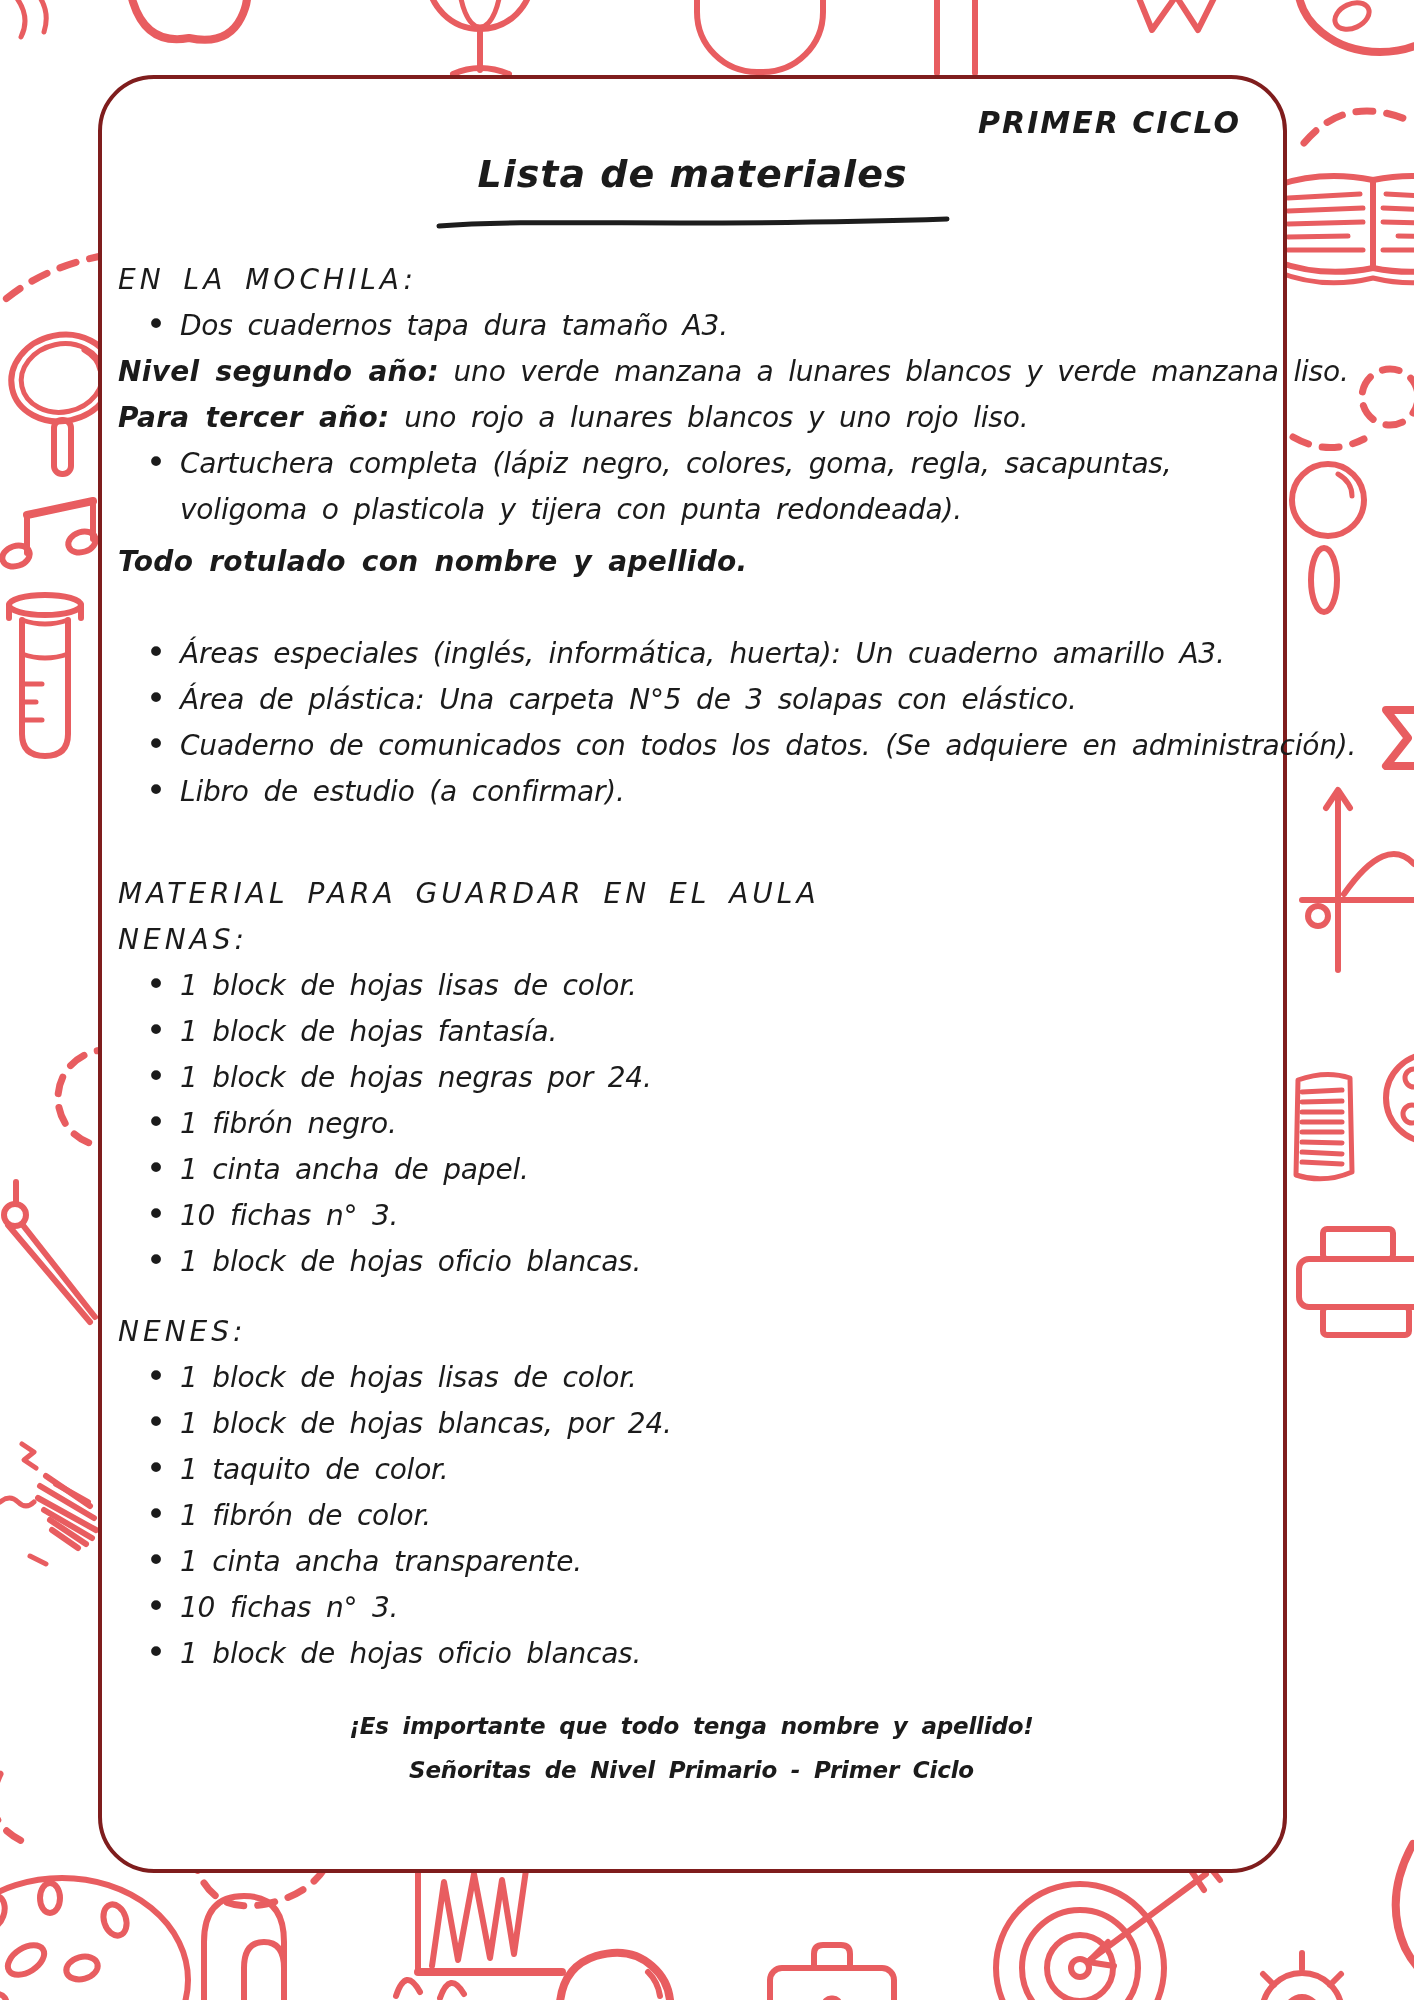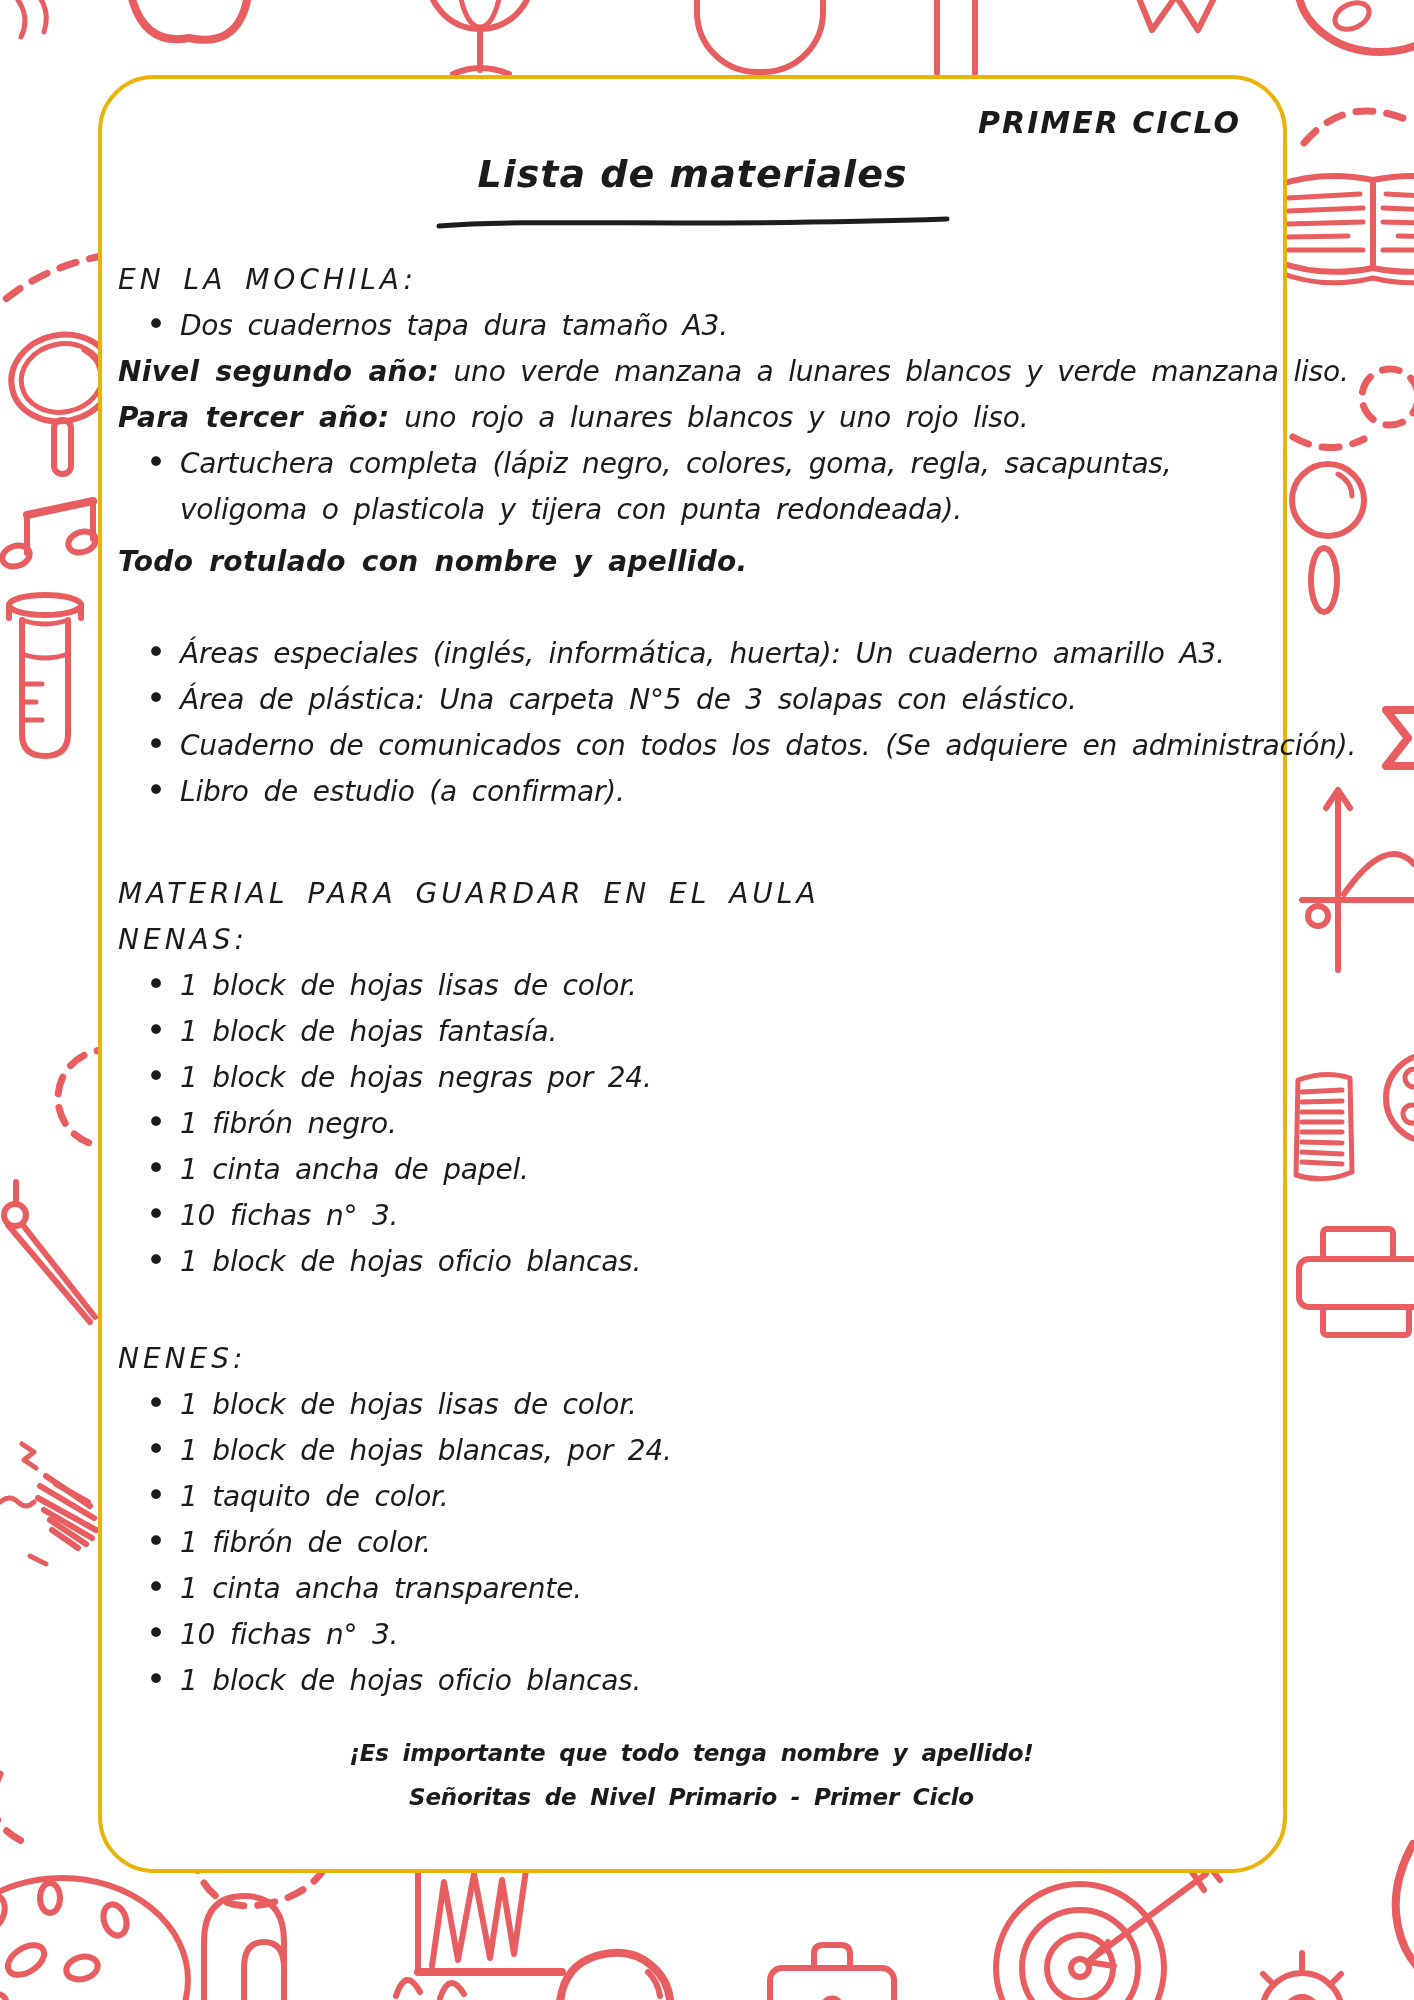--- a/index.html
+++ b/index.html
@@ -20,21 +20,21 @@
   .bg .st8 { stroke:#e85d60; stroke-width:8; fill:none; stroke-linecap:round; stroke-linejoin:round; }
   .bg .dash { stroke:#e85d60; stroke-width:7; fill:none; stroke-linecap:round;
               stroke-dasharray:17 14; }
 
   
   .card {
     position:absolute; left:98px; top:75px;
     width:1189px; height:1798px;
     box-sizing:border-box;
     background:#ffffff;
-    border:4px solid #eab308;
+    border:4px solid #7f1d1d;
     border-radius:56px;
     z-index:2;
   }
   .badge {
     position:absolute; top:26px; right:42px;
     font-size:30px; font-weight:bold; font-style:italic;
     letter-spacing:2px;
   }
   .title {
     margin:64px 0 0 0;
@@ -56,21 +56,21 @@
   .lead-line { margin:0; white-space:nowrap; }
   .lead-line strong, .note { font-weight:bold; letter-spacing:0.3px; }
   .note { margin:6px 0 0 0; white-space:nowrap; }
   ul { list-style:none; margin:0; padding:0; }
   li { position:relative; padding-left:62px; white-space:nowrap; }
   li.wrap { white-space:normal; max-width:1085px; }
   li::before { content:"\2022"; position:absolute; left:28px; top:-2px;
                font-style:normal; font-size:34px; }
   .gap-a { margin-top:46px; }
   .gap-b { margin-top:56px; }
-  .gap-c { margin-top:51px; }
+  .gap-c { margin-top:24px; }
   .footer { margin-top:27px; text-align:center;
             font-weight:bold; font-style:italic;
             font-size:23px; line-height:44px; }
   .footer p { margin:0; }
 </style>
 </head>
 <body>
 
 <div class="bg">
 

